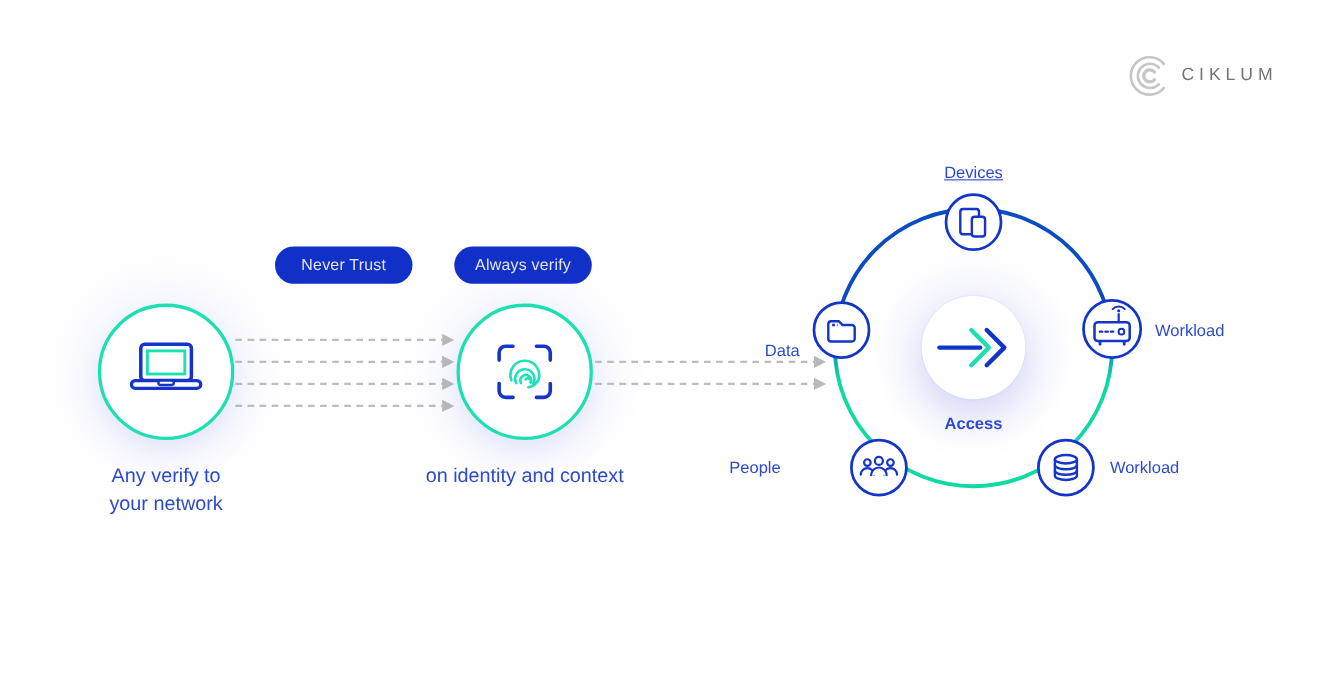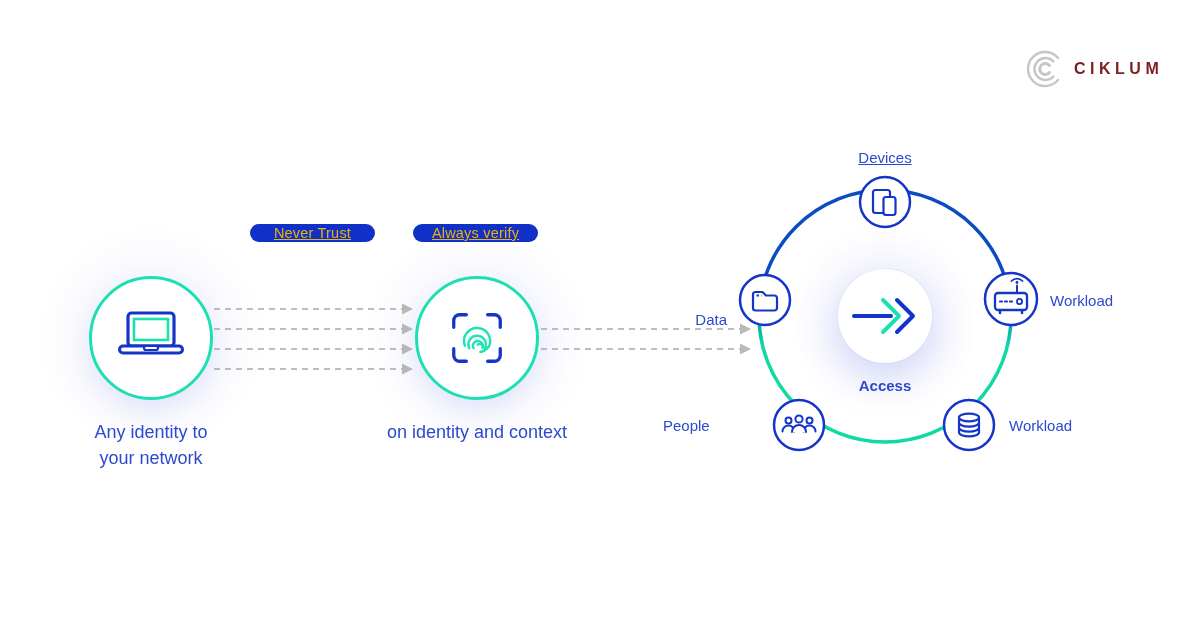--- a/index.html
+++ b/index.html
@@ -9,43 +9,43 @@
   }
   .halo{position:absolute;border-radius:50%;pointer-events:none;
     background:radial-gradient(circle, rgba(128,140,235,0.10) 0%, rgba(128,140,235,0.05) 42%, rgba(255,255,255,0) 70%);}
   .big-circle{
     position:absolute;width:118px;height:118px;border-radius:50%;
     background:#ffffff;border:3px solid #1de0b2;
     box-shadow:0 10px 28px rgba(130,140,225,0.18);
     display:flex;align-items:center;justify-content:center;
   }
   .pill{
-    position:absolute;width:125px;height:18px;border-radius:17px;
-    background:#1130c8;color:#eab308;font-size:14.5px;font-weight:500;
-    display:flex;align-items:center;justify-content:center;letter-spacing:.2px;text-decoration:underline;
+    position:absolute;width:125px;height:34px;border-radius:17px;
+    background:#1130c8;color:#e5e5e5;font-size:14.5px;font-weight:500;
+    display:flex;align-items:center;justify-content:center;letter-spacing:.2px;
   }
   .cap-label{
     position:absolute;color:#2c49cf;font-size:18px;line-height:26px;text-align:center;
   }
   .node-label{
     position:absolute;color:#2c49cf;font-size:15px;line-height:16px;
   }
   .caption{
     position:absolute;color:#2c49cf;font-size:18.5px;text-align:center;
   }
   .center-circle{
     position:absolute;left:838px;top:269px;width:94px;height:94px;border-radius:50%;
     background:#ffffff;box-shadow:0 14px 40px rgba(120,130,228,0.30), 0 0 0 1px rgba(235,238,252,0.9);
     display:flex;align-items:center;justify-content:center;
   }
   .stage-svg{position:absolute;left:0;top:0;}
   .logo{position:absolute;left:1024px;top:48px;width:150px;height:42px;}
   .logo-text{
-    position:absolute;left:50px;top:12px;color:#7f1d1d;font-size:16px;
-    letter-spacing:4.5px;font-weight:700;
+    position:absolute;left:50px;top:12px;color:#737373;font-size:16px;
+    letter-spacing:4.5px;font-weight:400;
   }
 </style>
 </head>
 <body>
 
 <div class="canvas">
 
   <div class="halo" style="left:36px;top:223px;width:230px;height:230px;"></div>
   <div class="halo" style="left:362px;top:223px;width:230px;height:230px;"></div>
   <div class="halo" style="left:790px;top:221px;width:190px;height:190px;"></div>
@@ -162,21 +162,21 @@
         <path d="M28.5,42.5 a5,5 0 1 1 8.6,0.4 a2.6,2.6 0 1 0 -4.3,-3.9"></path>
         <path d="M35.5,46.5 q5.5,-1.2 8,-5.2"></path>
       </g>
     </svg>
   </div>
 
   <div class="pill" style="left:250px;top:224px;">Never Trust</div>
   <div class="pill" style="left:413px;top:224px;">Always verify</div>
 
   <div class="cap-label" style="left:41px;top:419px;width:220px;">
-    <span style="display:block">Any identity to</span>
+    <span style="display:block">Any verify to</span>
     <span style="display:block">your network</span>
   </div>
   <div class="cap-label" style="left:357px;top:419px;width:240px;">
     <span style="display:block">on identity and context</span>
   </div>
 
   <div class="center-circle">
     <svg width="68" height="40" viewBox="0 0 68 40">
       <line x1="3" y1="20" x2="40" y2="20" stroke="#1334cb" stroke-width="4" stroke-linecap="round"></line>
       <path d="M32,4 L48,20 L32,36" fill="none" stroke="#1de0b2" stroke-width="4" stroke-linecap="round" stroke-linejoin="round"></path>

